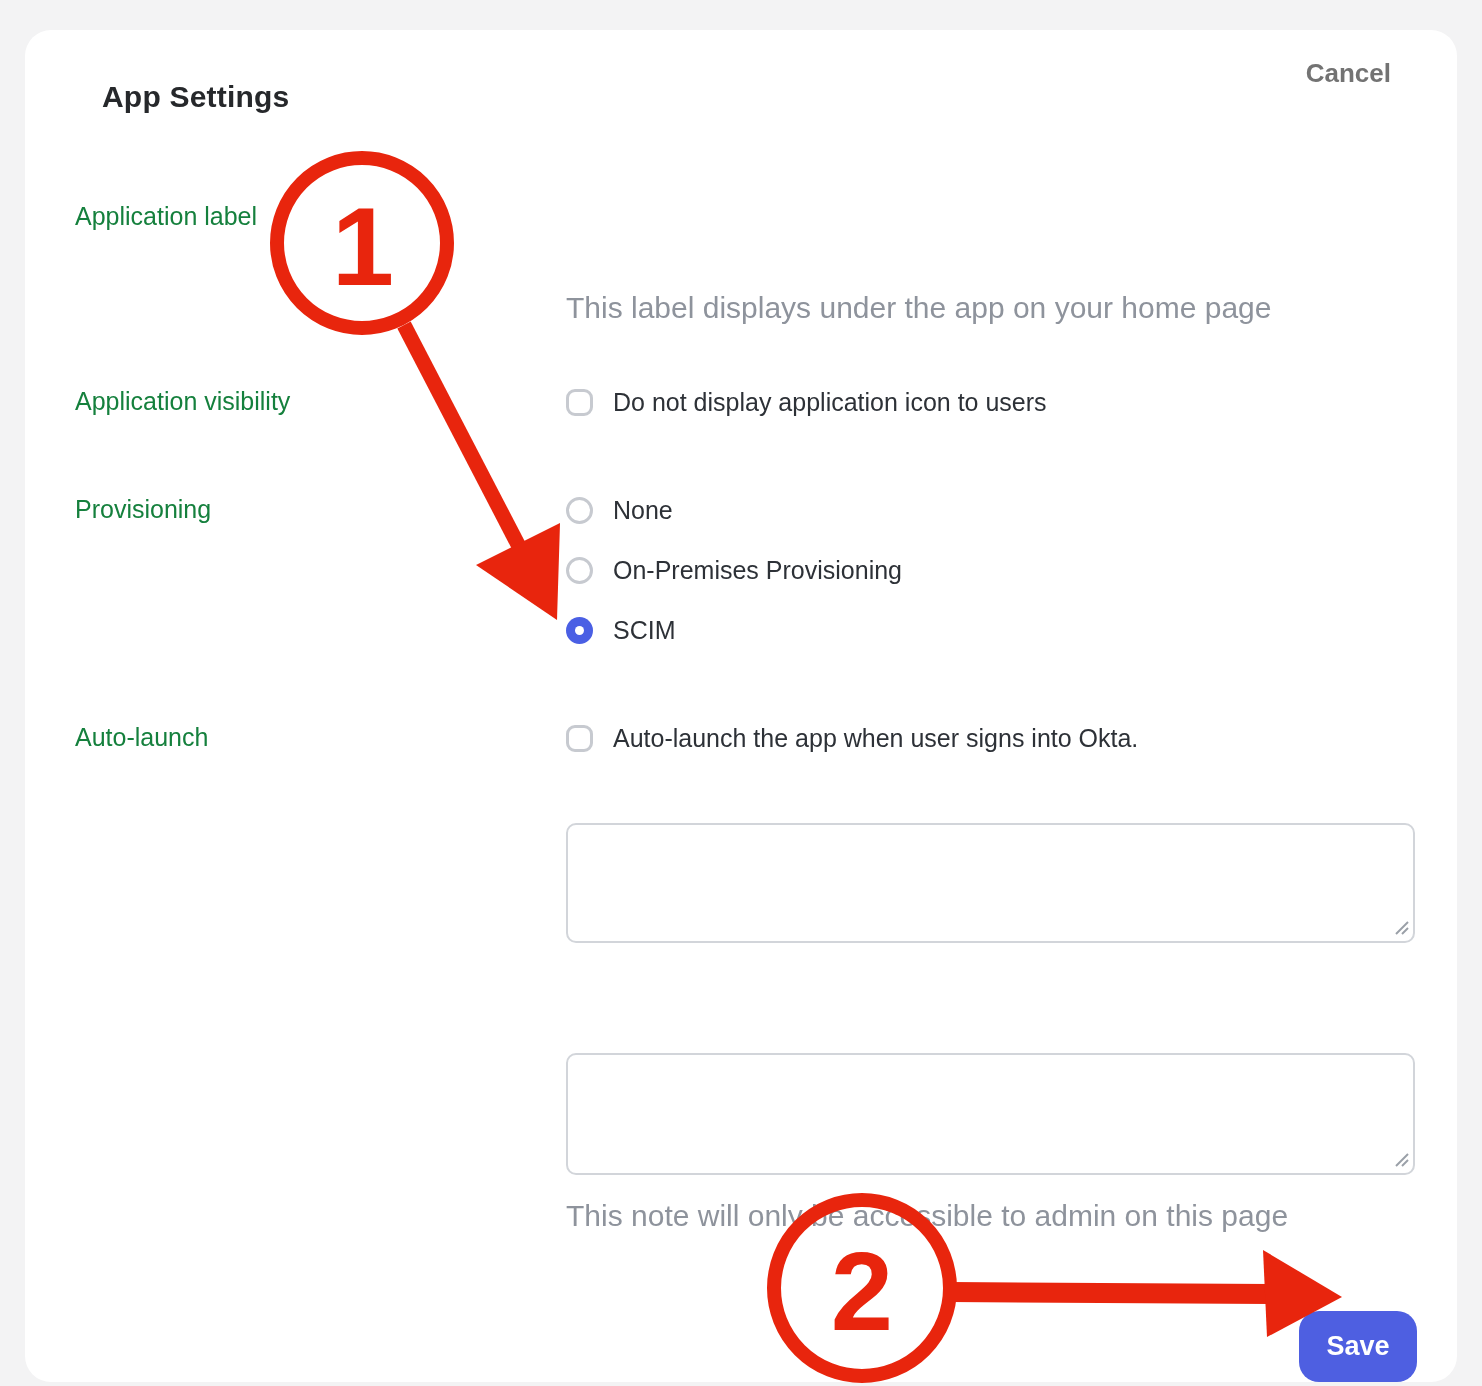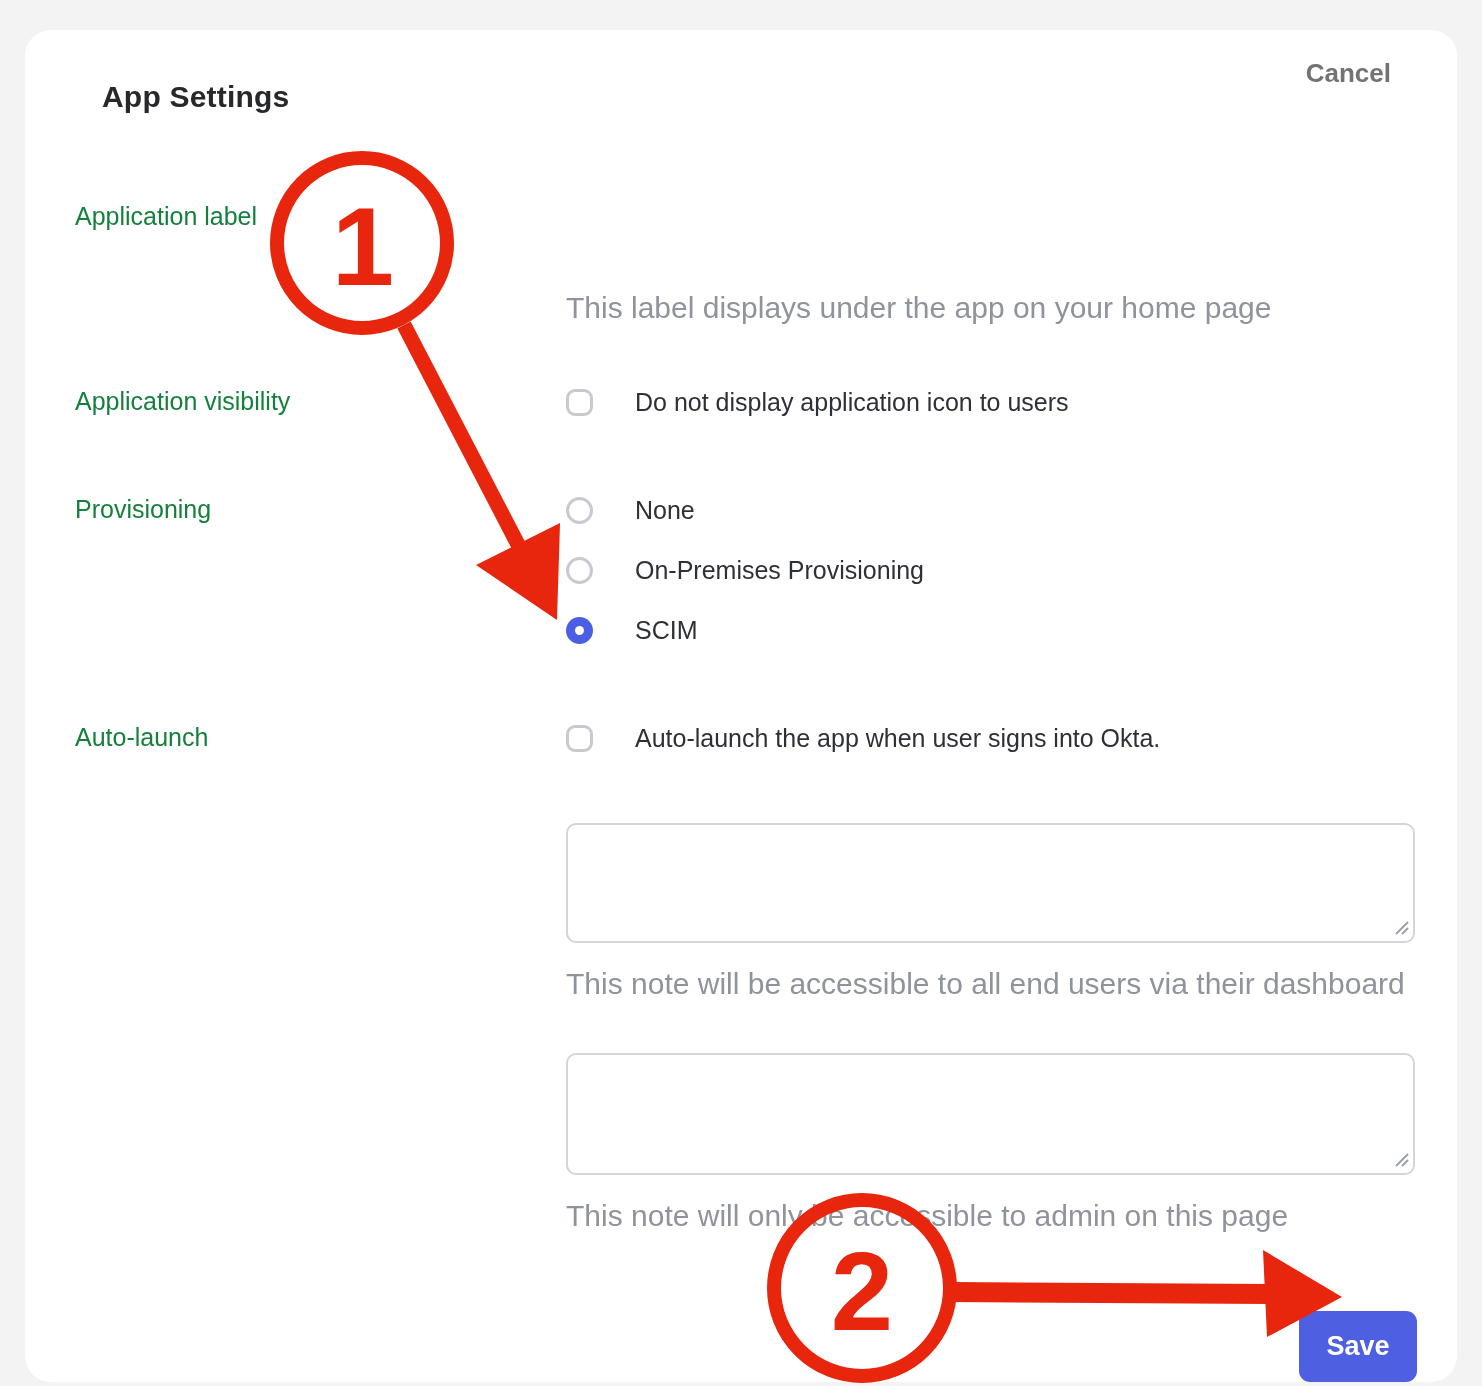--- a/index.html
+++ b/index.html
@@ -49,21 +49,21 @@
     font-family: "Liberation Sans", sans-serif;
     background: #fff; outline: none;
   }
   .helper {
     left: 566px;
     font-size: 30px; color: #8e939c;
   }
 
   .opt-row {
     left: 566px;
-    display: flex; align-items: center; gap: 42px;
+    display: flex; align-items: center; gap: 20px;
     height: 28px;
   }
   .checkbox {
     width: 27px; height: 27px; flex: 0 0 27px;
     border: 3px solid #c7cad0; border-radius: 9px;
     background: #fff; cursor: pointer;
   }
   .radio {
     width: 27px; height: 27px; flex: 0 0 27px;
     border: 3px solid #c7cad0; border-radius: 50%;
@@ -101,21 +101,21 @@
   .resize-grip {
     position: absolute;
     right: 5px; bottom: 7px;
     pointer-events: none;
   }
 
   .save-button {
     left: 1299px; top: 1311px;
     width: 118px; height: 71px;
     background: #4e5fe1; color: #ffffff;
-    border: none; border-radius: 11px;
+    border: none; border-radius: 20px;
     font-size: 27px; font-weight: 700;
     font-family: "Liberation Sans", sans-serif;
     cursor: pointer;
   }
 
   .annotation-overlay {
     position: absolute; inset: 0;
     width: 1482px; height: 1386px;
     pointer-events: none;
   }
@@ -164,21 +164,20 @@
     <span class="opt-label">Auto-launch the app when user signs into Okta.</span>
   </div>
 
   <div class="textarea-wrap" style="top:823px">
     <textarea class="notes-area" style="height: 120px;"></textarea>
     <svg class="resize-grip" width="18" height="18" viewBox="0 0 18 18">
       <line x1="4" y1="16" x2="16" y2="4" stroke="#9aa0a8" stroke-width="2"></line>
       <line x1="10" y1="16" x2="16" y2="10" stroke="#9aa0a8" stroke-width="2"></line>
     </svg>
   </div>
-  <div class="abs helper" style="top:967px">This note will be accessible to all end users via their dashboard</div>
 
   <div class="textarea-wrap" style="top:1053px">
     <textarea class="notes-area" style="height: 122px;"></textarea>
     <svg class="resize-grip" width="18" height="18" viewBox="0 0 18 18">
       <line x1="4" y1="16" x2="16" y2="4" stroke="#9aa0a8" stroke-width="2"></line>
       <line x1="10" y1="16" x2="16" y2="10" stroke="#9aa0a8" stroke-width="2"></line>
     </svg>
   </div>
   <div class="abs helper" style="top:1199px">This note will only be accessible to admin on this page</div>
 

